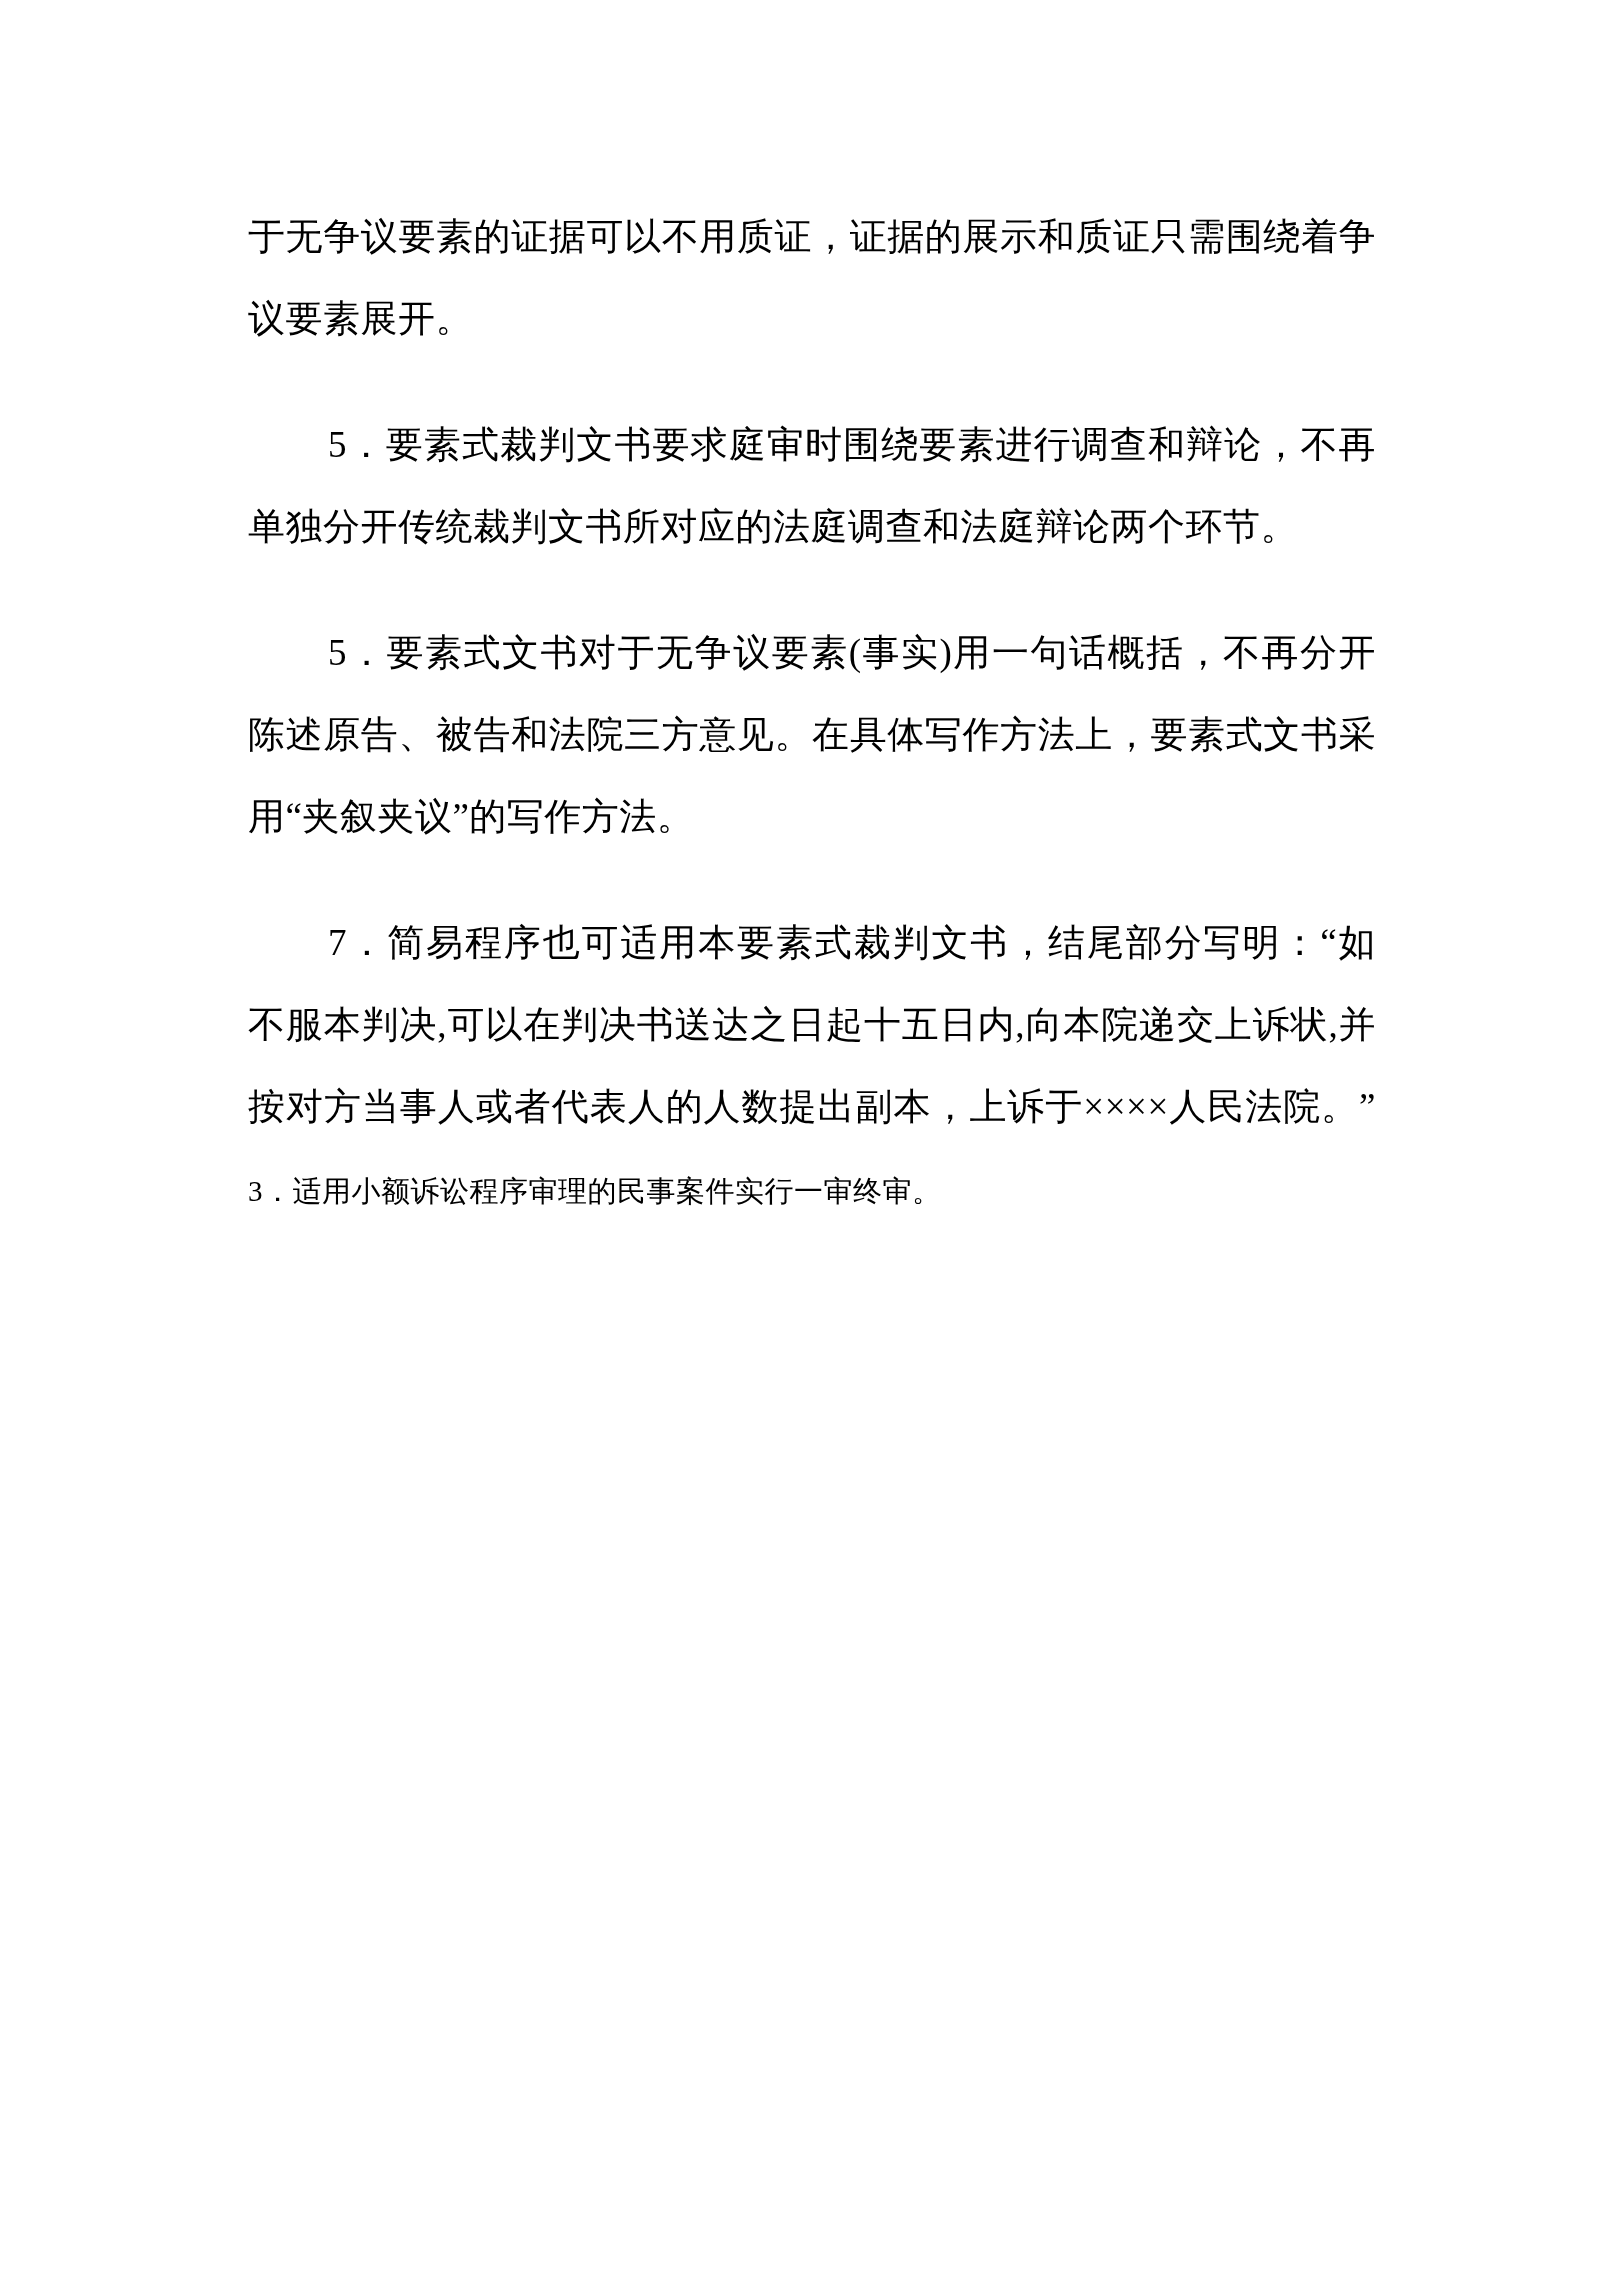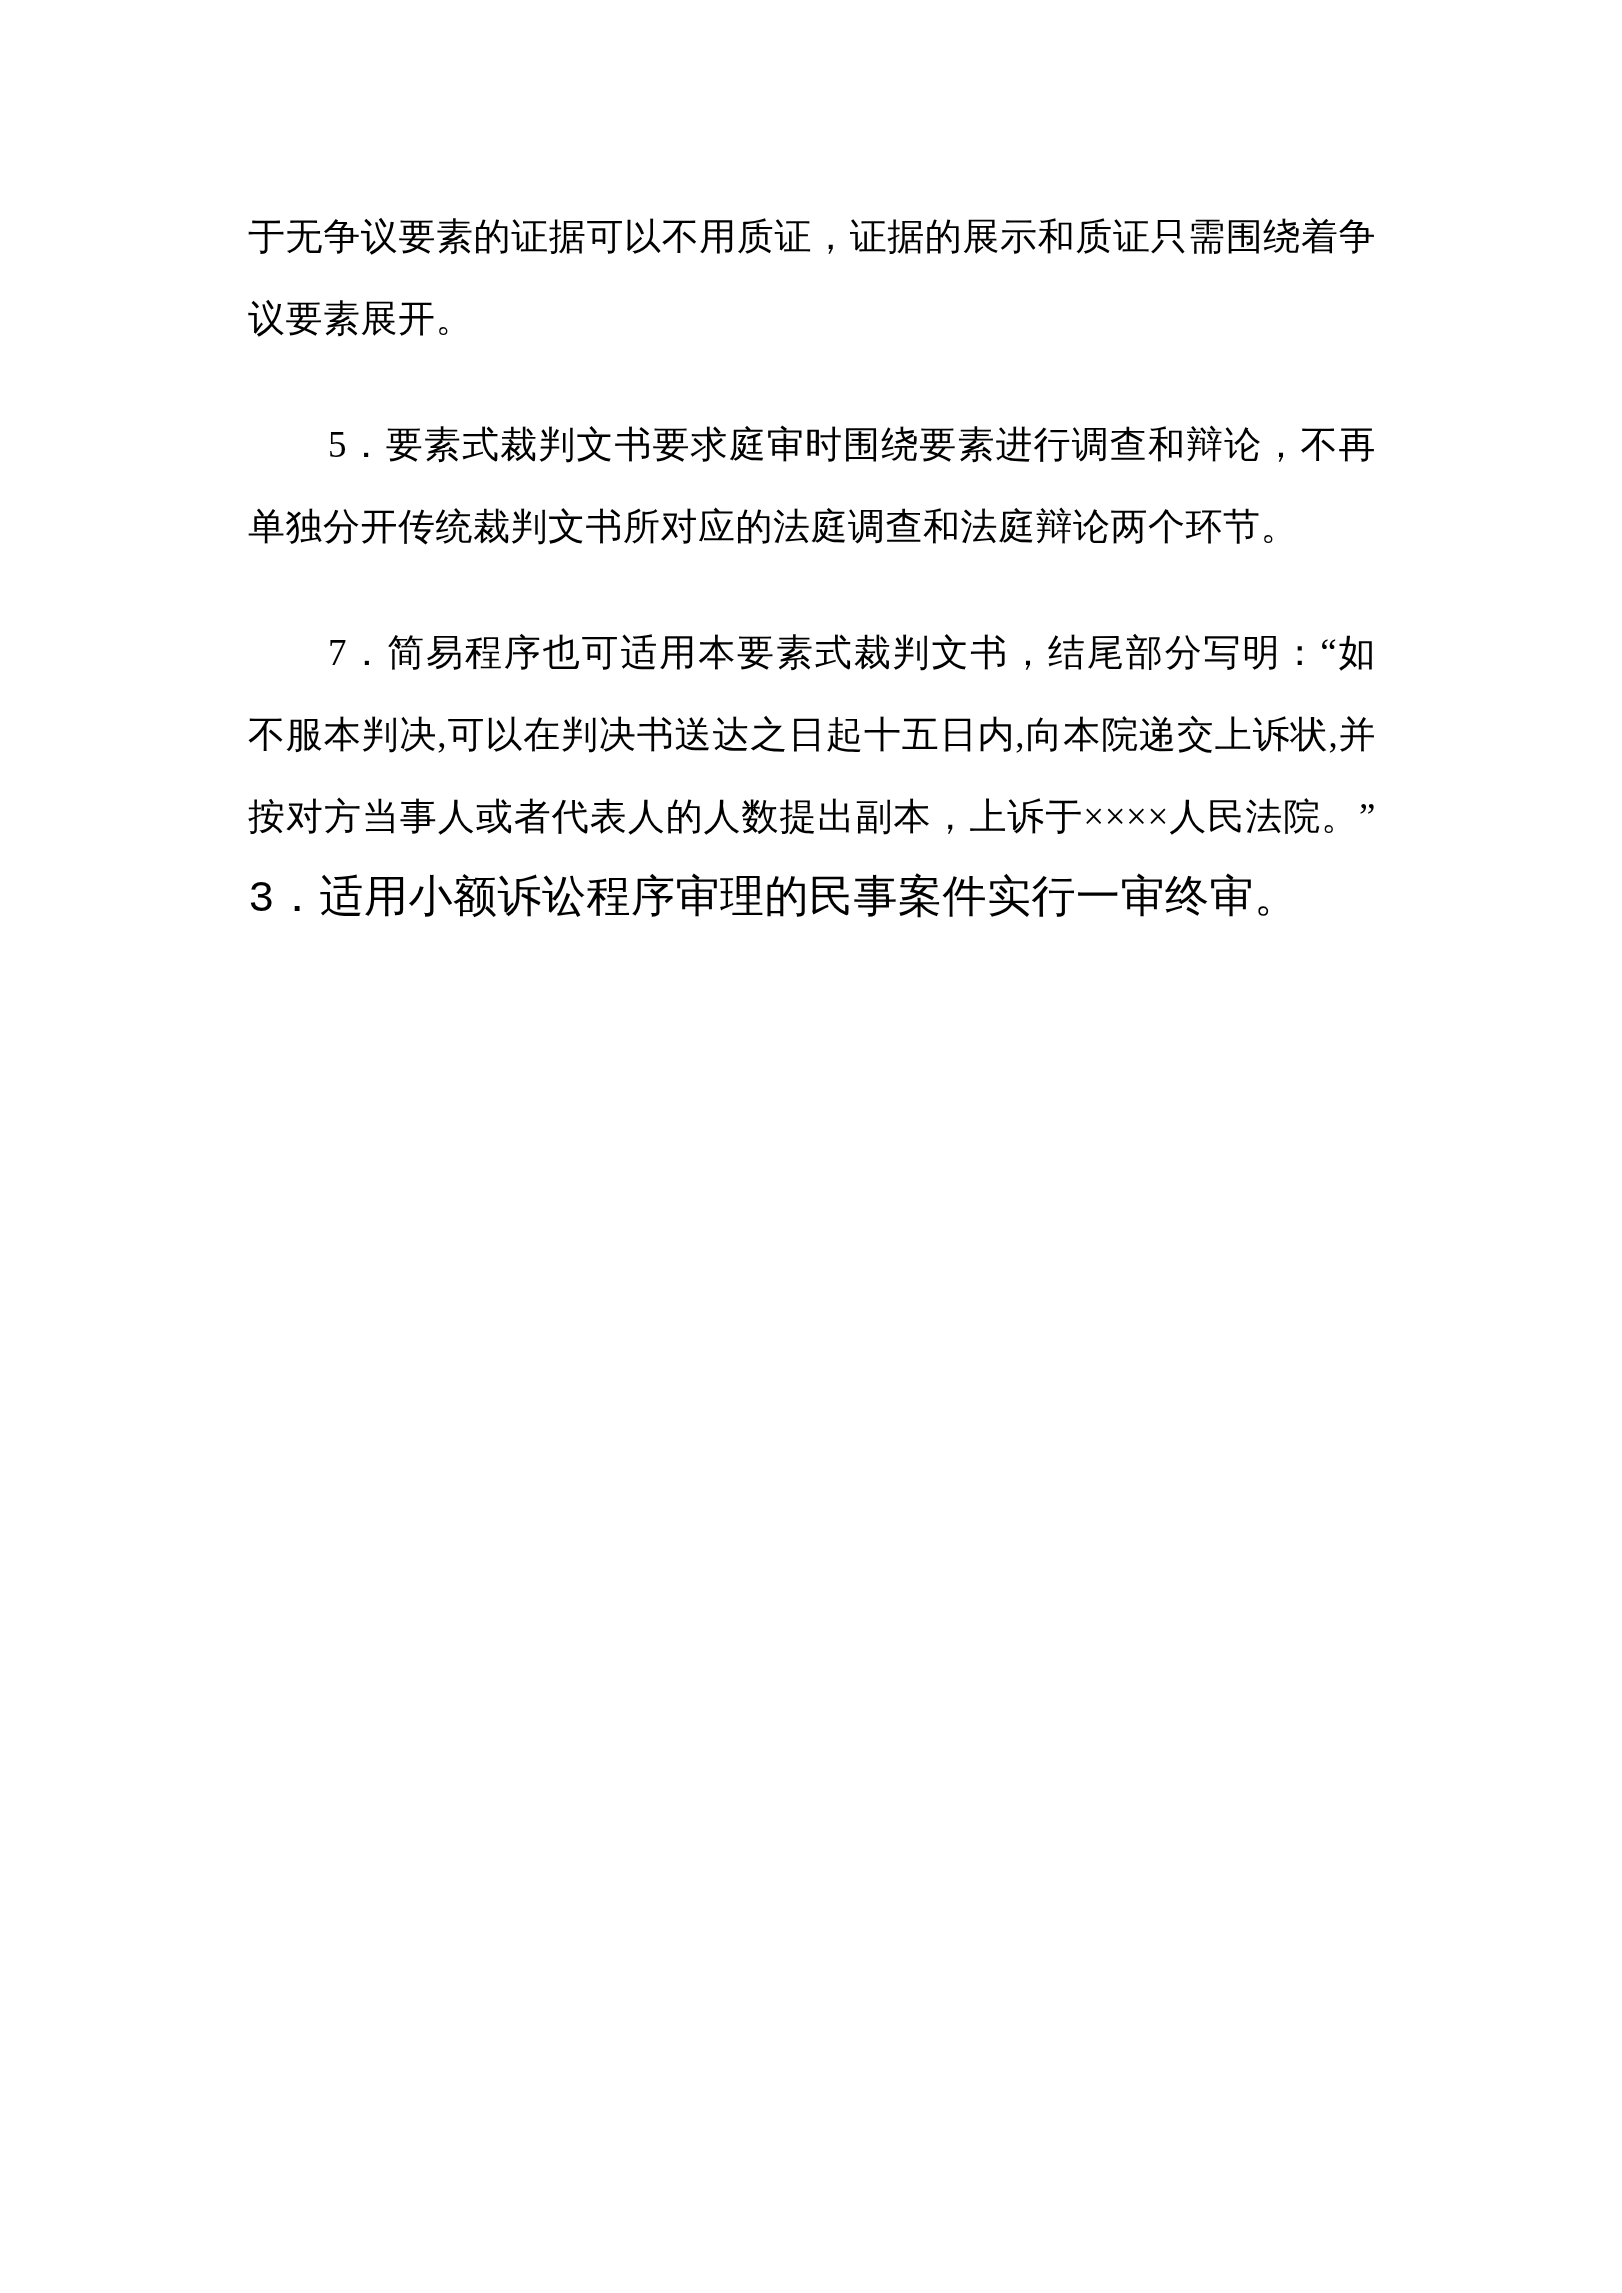--- a/index.html
+++ b/index.html
@@ -33,31 +33,31 @@
   .para:first-child {
     margin-top: 0;
   }
   .para.indent {
     text-indent: 80px;
   }
   .para .sep {
     
   }
   .para .large {
-    font-size: 44px;
-    font-family: Liberation Mono, monospace;
+    font-size: 29px;
   }
 </style>
 </head>
 <body>
 
 <div class="page">
 
   <p class="para"><span>于无争议要素的证据可以不用质证，证据的展示和质证只需围绕着争议要素展开。</span></p>
 
   <p class="para indent"><span>5．要素式裁判文书要求庭审时围绕要素进行调查和辩论，不再单独分开传统裁判文书所对应的法庭调查和法庭辩论两个环节。</span></p>
 
+  <p class="para indent"><span>5．要素式文书对于无争议要素(事实)用一句话概括，不再分开陈述原告、被告和法院三方意见。在具体写作方法上，要素式文书采用“夹叙夹议”的写作方法。</span></p>
 
 
   <p class="para indent"><span>7．简易程序也可适用本要素式裁判文书，结尾部分写明：“如不服本判决,可以在判决书送达之日起十五日内,向本院递交上诉状,并按对方当事人或者代表人的人数提出副本，上诉于××××人民法院。”</span><span class="sep">　</span><span class="large">3．适用小额诉讼程序审理的民事案件实行一审终审。</span></p>
 
 </div>
 
 
 </body></html>

